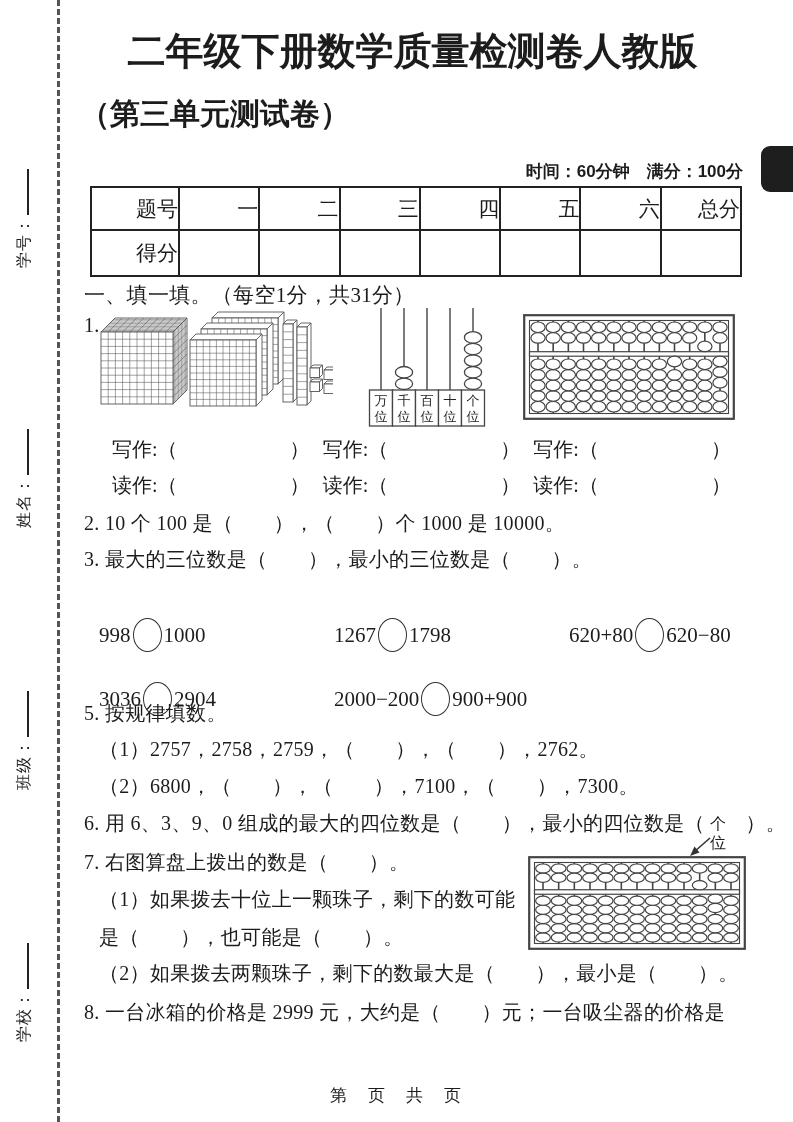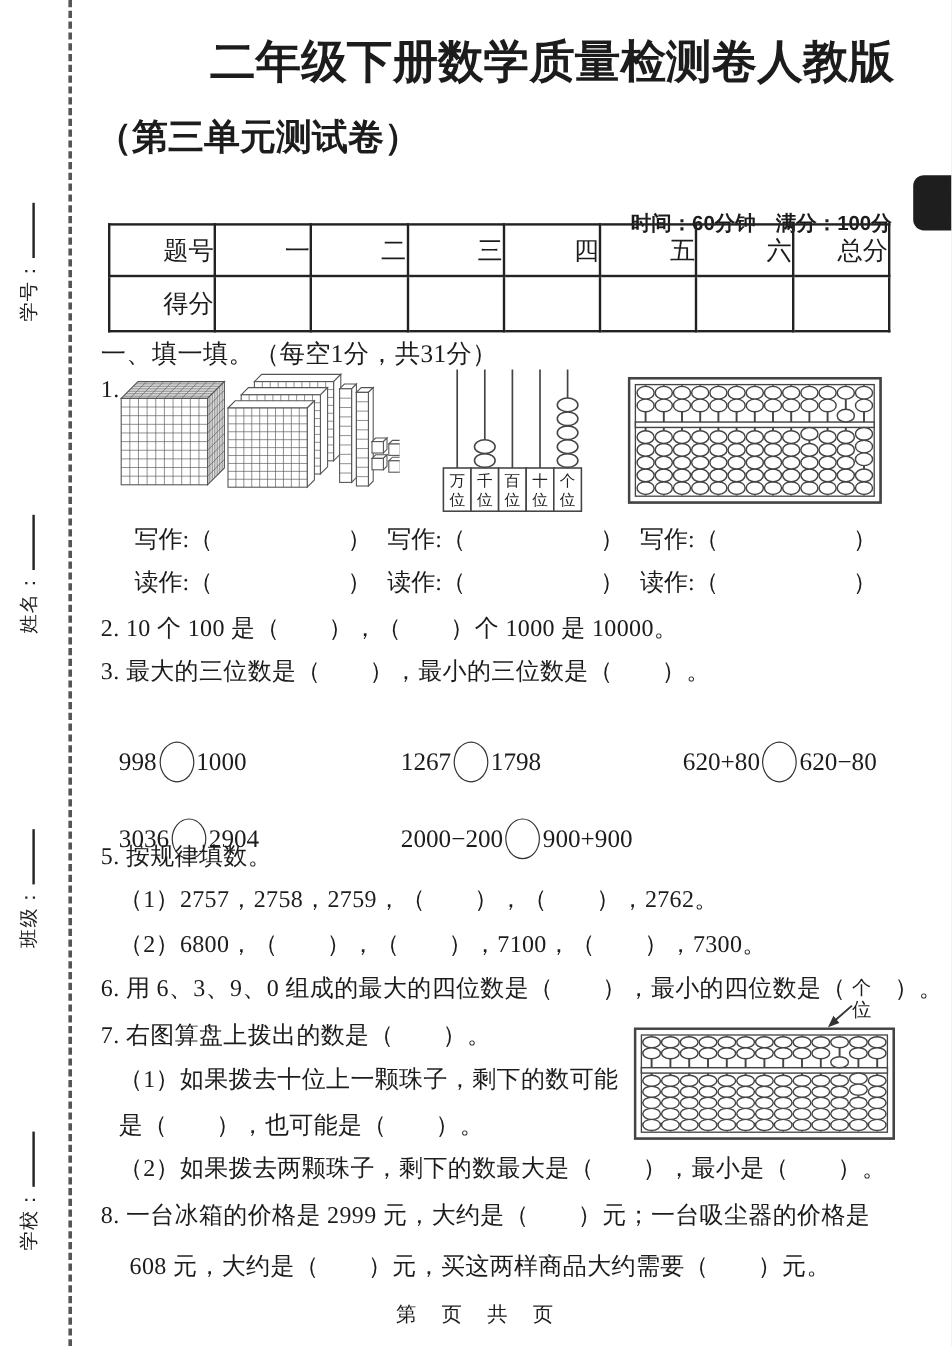--- a/index.html
+++ b/index.html
@@ -15,29 +15,29 @@
   .cut-line { position:absolute; left:57px; top:0; height:1122px; width:0;
               border-left:3px dashed #555; }
   .mfield {
     position:absolute; left:14px; transform:rotate(-90deg); transform-origin:0 0;
     white-space:nowrap; font-size:16px; color:#222; letter-spacing:1px;
   }
   .mfield .u-line { display:inline-block; width:46px; height:14px;
                     border-bottom:2px solid #222; margin-left:2px; }
 
   
-  .title { left:80px; top:26px; width:665px; text-align:right;
+  .title { left:80px; top:26px; width:665px; text-align:center;
            font-family:"Liberation Sans","DejaVu Sans",sans-serif;
            font-weight:bold; font-size:38px; }
   .subtitle { left:80px; top:94px; width:665px; 
               font-family:"Liberation Sans","DejaVu Sans",sans-serif;
               font-weight:bold; font-size:30px; }
   .meta { left:85px; top:160px; width:658px; text-align:right;
           font-family:"Liberation Sans","DejaVu Sans",sans-serif;
-          font-weight:bold; font-size:17px;margin-top:15px; }
+          font-weight:bold; font-size:17px; }
   .edge-mark { position:absolute; right:0; top:146px; width:32px; height:46px;
                background:#1e1e1e; border-radius:9px 0 0 9px; }
 
   
   table.score { position:absolute; left:90px; top:186px; width:652px;
                 border-collapse:collapse; table-layout:fixed;
                 font-size:21px; text-align:right; }
   table.score td { border:2px solid #222; height:43px; }
   table.score tr.r2 td { height:46px; }
   table.score td.c0 { width:88px; }
@@ -582,16 +582,15 @@
       <ellipse cx="203" cy="72.22307692307693" rx="7.363333333333332" ry="4.592307692307692" fill="#fff" stroke="#444" stroke-width="1.2"></ellipse>
       <ellipse cx="203" cy="63.03846153846155" rx="7.363333333333332" ry="4.592307692307692" fill="#fff" stroke="#444" stroke-width="1.2"></ellipse>
       <ellipse cx="203" cy="53.85384615384616" rx="7.363333333333332" ry="4.592307692307692" fill="#fff" stroke="#444" stroke-width="1.2"></ellipse>
       <ellipse cx="203" cy="44.66923076923078" rx="7.363333333333332" ry="4.592307692307692" fill="#fff" stroke="#444" stroke-width="1.2"></ellipse>
     </svg>
   <div class="abs q-line" style="left:99px;top:886px">（1）如果拨去十位上一颗珠子，剩下的数可能</div>
   <div class="abs q-line" style="left:99px;top:924px">是（　　），也可能是（　　）。</div>
   <div class="abs q-line" style="left:99px;top:960px">（2）如果拨去两颗珠子，剩下的数最大是（　　），最小是（　　）。</div>
 
   <div class="abs q-line" style="left:84px;top:999px">8. 一台冰箱的价格是 2999 元，大约是（　　）元；一台吸尘器的价格是</div>
-  <div class="abs q-line" style="left:108px;top:1042px">608 元，大约是（　　）元，买这两样商品大约需要（　　）元。</div>
 
   <div class="footer">第　页　共　页</div>
 </div>
 
 </body></html>

